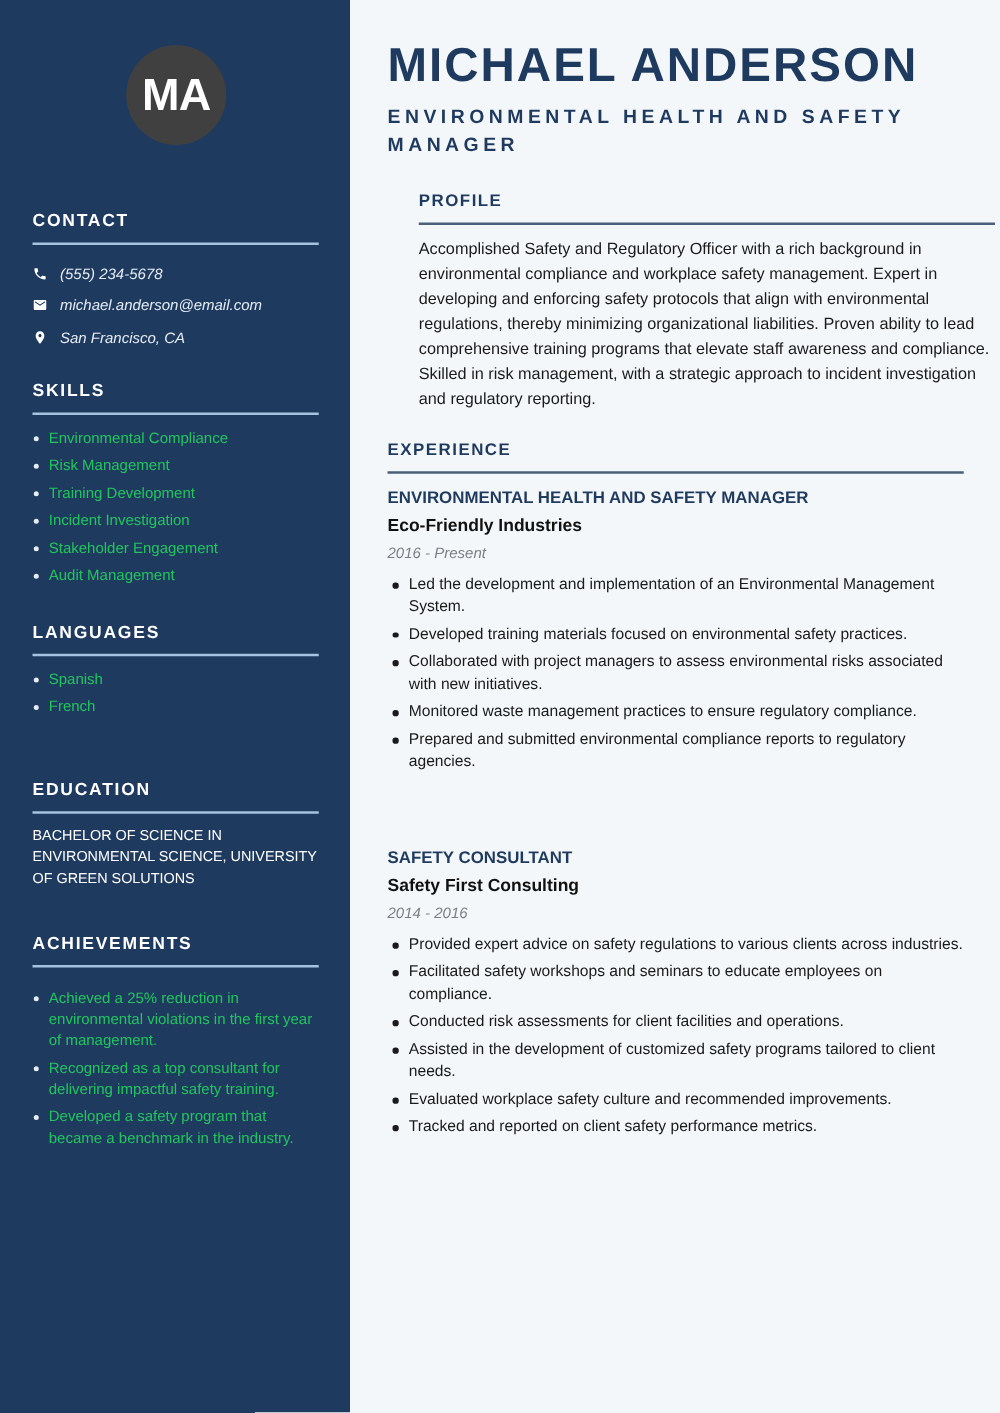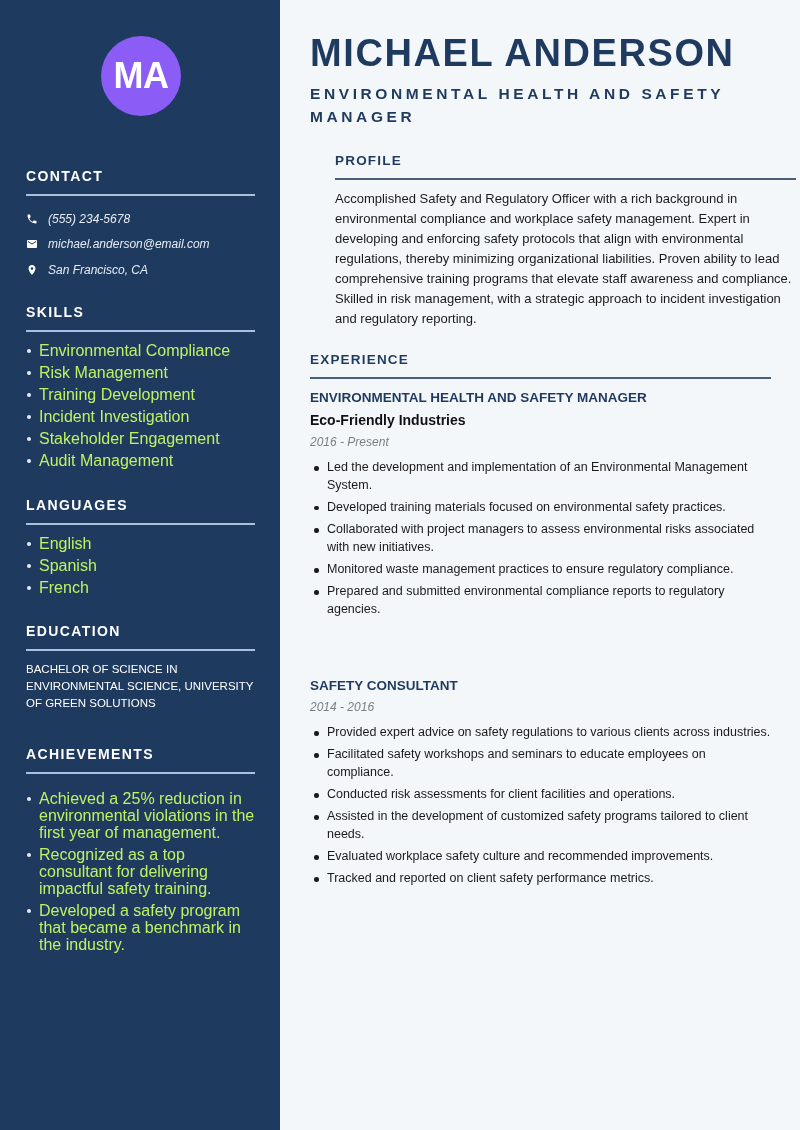--- a/index.html
+++ b/index.html
@@ -1,33 +1,33 @@
 <!DOCTYPE html>
 <html><head>
 <meta charset="utf-8">
 <style>
   * { box-sizing: border-box; margin: 0; padding: 0; }
   html, body { width: 800px; height: 1130px; overflow: hidden; }
   body { font-family: "Liberation Sans", "DejaVu Sans", sans-serif; background: #f4f7f9; position: relative; }
 
   .sidebar { position: absolute; left: 0; top: 0; width: 280px; height: 1130px; background: #1f3a5f; color: #ffffff; }
-  .avatar { position: absolute; left: 101px; top: 36px; width: 80px; height: 80px; border-radius: 50%; background: #8b5cf6; display: flex; align-items: center; justify-content: center; }
+  .avatar { position: absolute; left: 101px; top: 36px; width: 80px; height: 80px; border-radius: 50%; background: #404040; display: flex; align-items: center; justify-content: center; }
   .avatar span { font-size: 36px; font-weight: bold; color: #fff; letter-spacing: -0.5px; }
 
   .s-section { position: absolute; left: 26px; width: 229px; }
   .s-title { font-size: 14px; font-weight: bold; letter-spacing: 1.4px; color: #fff; height: 17px; line-height: 17px; }
   .s-rule { height: 2px; background: #a9c1e0; margin-top: 9px; }
 
   .contact-list { list-style: none; margin-top: 10px; font-style: italic; }
   .contact-list li { display: flex; align-items: center; height: 25.5px; font-size: 12px; color: #e6edf5; }
   .contact-list .ico { width: 12px; height: 12px; margin-right: 10px; display: inline-flex; align-items: center; justify-content: center; }
   .contact-list svg { width: 12px; height: 12px; fill: #ffffff; }
 
   .bullets { list-style: none; margin-top: 10px; }
-  .bullets li { position: relative; padding-left: 13px; font-size: 16px; line-height: 17px; color: #bef264; margin-bottom: 5px; }
+  .bullets li { position: relative; padding-left: 13px; font-size: 12px; line-height: 17px; color: #22c55e; margin-bottom: 5px; }
   .bullets li::before { content: ""; position: absolute; left: 1px; top: 7px; width: 4px; height: 4px; border-radius: 50%; background: #e6edf5; }
 
   .edu-text { margin-top: 10px; font-size: 11.5px; font-weight: normal; line-height: 17px; color: #ffffff; text-transform: uppercase; }
 
   .main { position: absolute; left: 310px; top: 0; width: 461px; }
   .name { position: absolute; top: 32px; left: 0; font-size: 38px; font-weight: bold; letter-spacing: 1.6px; color: #1f3a5f; white-space: nowrap; }
   .jobtitle { position: absolute; top: 82px; left: 0; width: 440px; font-size: 15.5px; letter-spacing: 3.6px; line-height: 23px; color: #1f3a5f; text-transform: uppercase; }
 
   .m-section { position: absolute; left: 0; width: 461px; }
   .m-title { font-size: 13.5px; font-weight: bold; letter-spacing: 1.2px; color: #1f3a5f; height: 17px; line-height: 17px; }
@@ -91,21 +91,20 @@
       <li>Incident Investigation</li>
       <li>Stakeholder Engagement</li>
       <li>Audit Management</li>
     </ul>
   </section>
 
   <section class="s-section" style="top:497px;">
     <h3 class="s-title">LANGUAGES</h3>
     <div class="s-rule"></div>
     <ul class="bullets">
-      <li>English</li>
       <li>Spanish</li>
       <li>French</li>
     </ul>
   </section>
 
   <section class="s-section" style="top:623px;">
     <h3 class="s-title">EDUCATION</h3>
     <div class="s-rule"></div>
     <p class="edu-text">Bachelor of Science in Environmental Science, University of Green Solutions</p>
   </section>
@@ -144,20 +143,21 @@
       <li>Led the development and implementation of an Environmental Management System.</li>
       <li>Developed training materials focused on environmental safety practices.</li>
       <li>Collaborated with project managers to assess environmental risks associated with new initiatives.</li>
       <li>Monitored waste management practices to ensure regulatory compliance.</li>
       <li>Prepared and submitted environmental compliance reports to regulatory agencies.</li>
     </ul>
   </article>
 
   <article class="job" style="top:677px;">
     <h4 class="job-title">SAFETY CONSULTANT</h4>
+    <div class="company">Safety First Consulting</div>
     <div class="dates">2014 - 2016</div>
     <ul class="job-bullets">
       <li>Provided expert advice on safety regulations to various clients across industries.</li>
       <li>Facilitated safety workshops and seminars to educate employees on compliance.</li>
       <li>Conducted risk assessments for client facilities and operations.</li>
       <li>Assisted in the development of customized safety programs tailored to client needs.</li>
       <li>Evaluated workplace safety culture and recommended improvements.</li>
       <li>Tracked and reported on client safety performance metrics.</li>
     </ul>
   </article>

